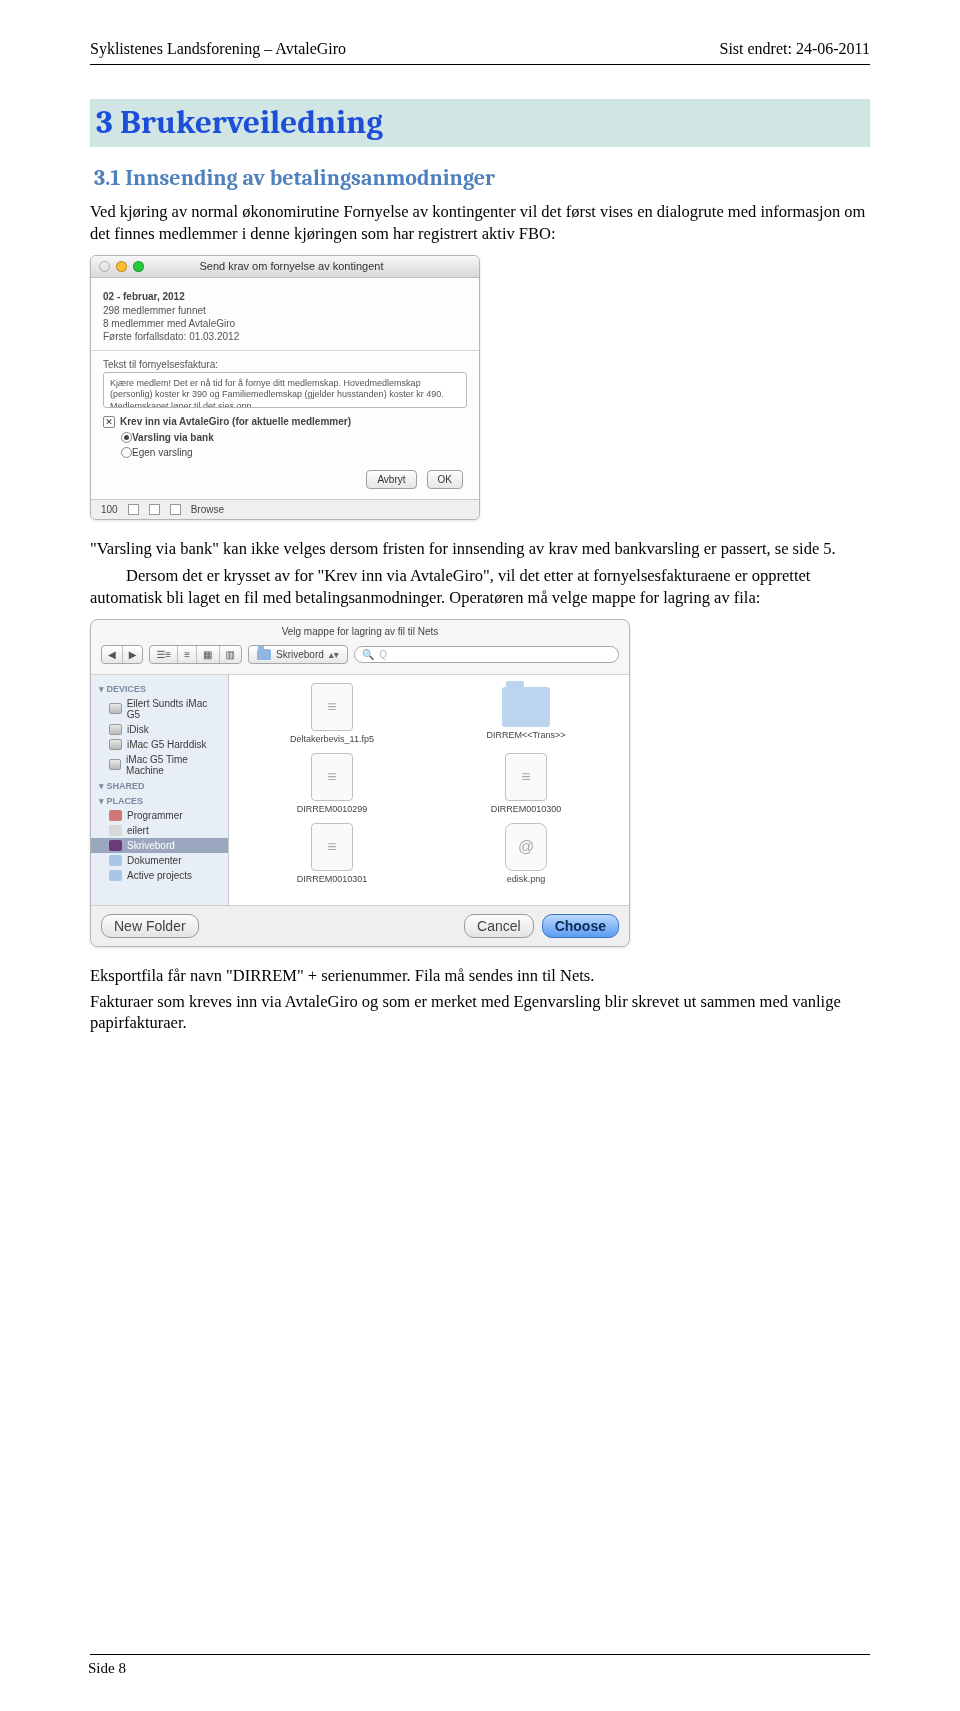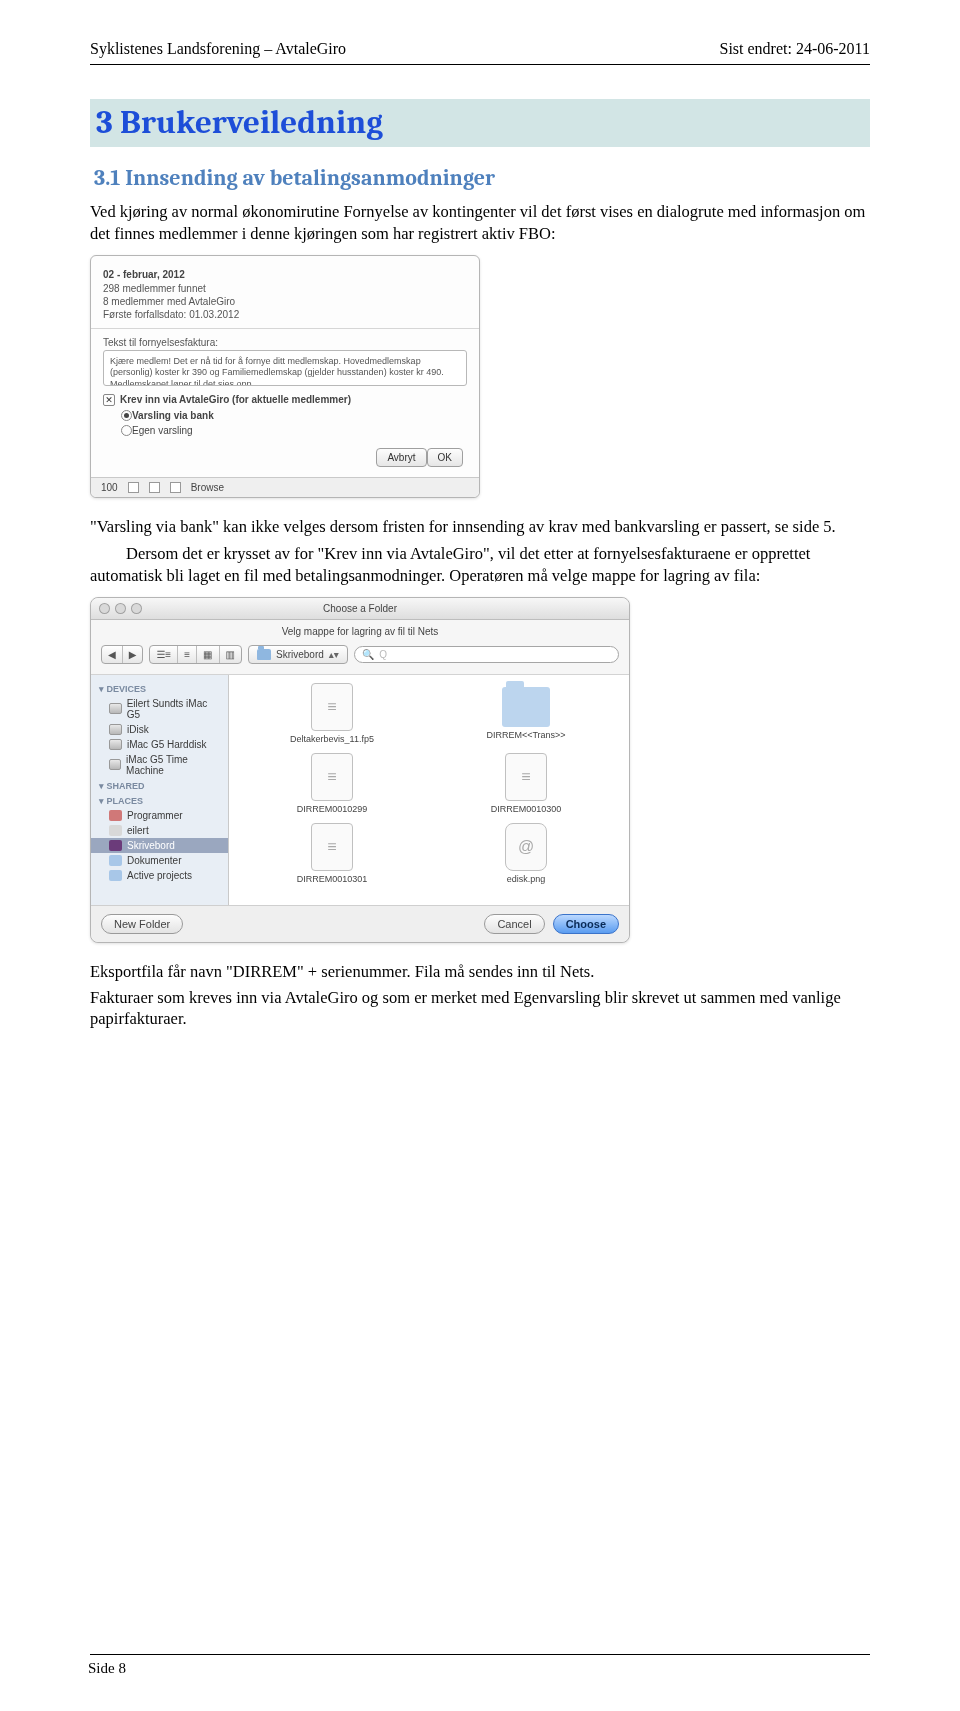--- a/index.html
+++ b/index.html
@@ -72,21 +72,21 @@
   .mac-textarea {
     margin-top: 2px; background: #fff; border: 1px solid #b8b8b8;
     border-radius: 3px; padding: 5px 6px; font-size: 9px; color: #555; line-height: 1.3;
     height: 36px; overflow: hidden; position: relative;
   }
   .mac-check-row { display: flex; align-items: center; gap: 5px; margin-top: 8px; font-size: 10px; }
   .mac-check-box { width: 12px; height: 12px; border: 1px solid #888; border-radius: 2px; display:flex;align-items:center;justify-content:center;font-size:9px;color:#333;}
   .mac-radio-row { display:flex; align-items:center; margin-left: 18px; margin-top: 4px; font-size:10px;text-align:right;}
   .mac-radio { width:11px; height:11px; border:1px solid #888; border-radius:50%; display:flex;align-items:center;justify-content:center;}
   .mac-radio .dot { width:5px;height:5px;border-radius:50%;background:#444;}
-  .mac-btn-row { display:flex; justify-content:flex-end; gap:0; padding: 12px 4px 4px 0;}
+  .mac-btn-row { display:flex; justify-content:flex-end; gap:10px; padding: 12px 4px 4px 0;}
   .mac-btn { background:linear-gradient(#fdfdfd,#e6e6e6); border:1px solid #9f9f9f; border-radius:4px; padding:3px 10px; font-size:10px; color:#333;}
   .mac-status { border-top:1px solid #c9c9c9; background:#efefef; border-radius:0 0 6px 6px; padding:4px 10px; display:flex; align-items:center; gap:10px; font-size:10px;}
   .status-icon { width:11px; height:11px; border:1px solid #999; background:#fff;}
 
   
   .chooser {
     width: 540px;
     border: 1px solid #b5b5b5;
     border-radius: 8px;
     background: #f6f6f6;
@@ -118,21 +118,21 @@
   .sb-ico.hd { background:linear-gradient(#e8e8e8,#b8b8b8); border:1px solid #999;}
   .sb-ico.fld { background:#a8c7e8;}
   .sb-ico.fld::before{content:"";}
   .ch-files { flex:1; background:#fff; padding: 8px 10px; display:grid; grid-template-columns: repeat(2, 1fr); grid-auto-rows: 66px; gap: 4px 8px; align-content:start;}
   .file-cell { display:flex; flex-direction:column; align-items:center; justify-content:flex-start; font-size:9px; color:#444; gap:3px;}
   .file-ico { width:42px; height:48px; border:1px solid #c0c0c0; border-radius:4px; background:#fafafa; display:flex; align-items:center; justify-content:center; color:#aaa; font-size:16px;}
   .file-ico.folder { width:48px; height:40px; background:#bcd5ee; border:none; border-radius:3px; position:relative; margin-top:4px;}
   .file-ico.folder::before{content:"";position:absolute;top:-6px;left:4px;width:18px;height:6px;background:#bcd5ee;border-radius:2px 2px 0 0;}
   .file-ico.at { border-radius:8px;}
   .ch-footer { border-top:1px solid #cfcfcf; background:#efefef; border-radius:0 0 8px 8px; padding:8px 10px; display:flex; align-items:center; gap:8px;}
-  .ch-btn { background:linear-gradient(#fdfdfd,#e3e3e3); border:1px solid #9a9a9a; border-radius:10px; padding:3px 12px; font-size:11px;}
+  .ch-btn { background:linear-gradient(#fdfdfd,#e3e3e3); border:1px solid #9a9a9a; border-radius:10px; padding:3px 12px; font-size:14px;}
   .ch-btn.primary { background:linear-gradient(#bcd9ff,#5a9cf0); border:1px solid #3b73c9; color:#0a2b57; font-weight:600;}
   .spacer { flex:1;}
 
   .footer-line { position:absolute; left:90px; right:90px; bottom:56px; border-top:1.5px solid #000;}
   .footer-text { position:absolute; left:88px; bottom:34px; font-size:15px;}
 </style>
 </head>
 <body>
 
 <div class="header-row">
@@ -140,20 +140,26 @@
   <span>Sist endret: 24-06-2011</span>
 </div>
 <hr class="hr-line">
 
 <h1>3 Brukerveiledning</h1>
 <h2>3.1 Innsending av betalingsanmodninger</h2>
 <p class="body">Ved kjøring av normal økonomirutine Fornyelse av kontingenter vil det først vises en dialogrute med informasjon om det finnes medlemmer i denne kjøringen som har registrert aktiv FBO:</p>
 
 <div class="img-frame">
   <div class="mac-window">
+    <div class="mac-titlebar">
+      <span class="tl-dot" style="#ff5f57"></span>
+      <span class="tl-dot" style="background:#febc2e"></span>
+      <span class="tl-dot" style="background:#28c840"></span>
+      <span class="tl-title">Send krav om fornyelse av kontingent</span>
+    </div>
     <div class="mac-body">
       <div class="mac-bold">02 - februar, 2012</div>
       <div class="mac-line">298 medlemmer funnet</div>
       <div class="mac-line">8 medlemmer med AvtaleGiro</div>
       <div class="mac-line">Første forfallsdato: 01.03.2012</div>
       <div class="mac-sep"></div>
       <div class="mac-line">Tekst til fornyelsesfaktura:</div>
       <div class="mac-textarea">Kjære medlem! Det er nå tid for å fornye ditt medlemskap.
 Hovedmedlemskap (personlig) koster kr 390 og Familiemedlemskap (gjelder husstanden) koster kr 490. Medlemskapet løper til det sies opp.</div>
       <div class="mac-check-row">
@@ -183,28 +189,20 @@
       <span>Browse</span>
     </div>
   </div>
 </div>
 
 <p class="body">"Varsling via bank" kan ikke velges dersom fristen for innsending av krav med bankvarsling er passert, se side 5.</p>
 <p class="body indent indent-first">Dersom det er krysset av for "Krev inn via AvtaleGiro", vil det etter at fornyelsesfakturaene er opprettet automatisk bli laget en fil med betalingsanmodninger. Operatøren må velge mappe for lagring av fila:</p>
 
 <div class="img-frame">
   <div class="chooser">
-    <div class="ch-titlebar">
-      <span class="dots">
-        <span class="tl-dot" style="background:#d9d9d9"></span>
-        <span class="tl-dot" style="background:#d9d9d9"></span>
-        <span class="tl-dot" style="background:#d9d9d9"></span>
-      </span>
-      <span>Choose a Folder</span>
-    </div>
     <div class="ch-sub">Velg mappe for lagring av fil til Nets</div>
     <div class="ch-toolbar">
       <div class="seg">
         <div>◀</div>
         <div>▶</div>
       </div>
       <div class="seg">
         <div>☰≡</div>
         <div>≡</div>
         <div>▦</div>

